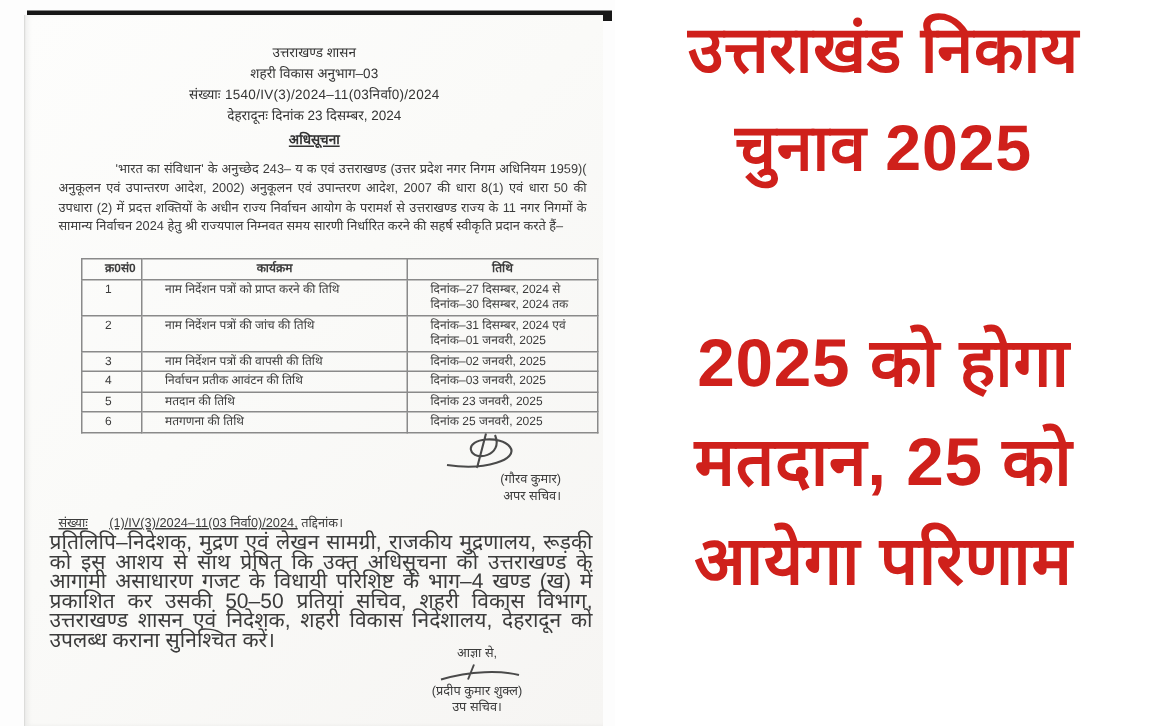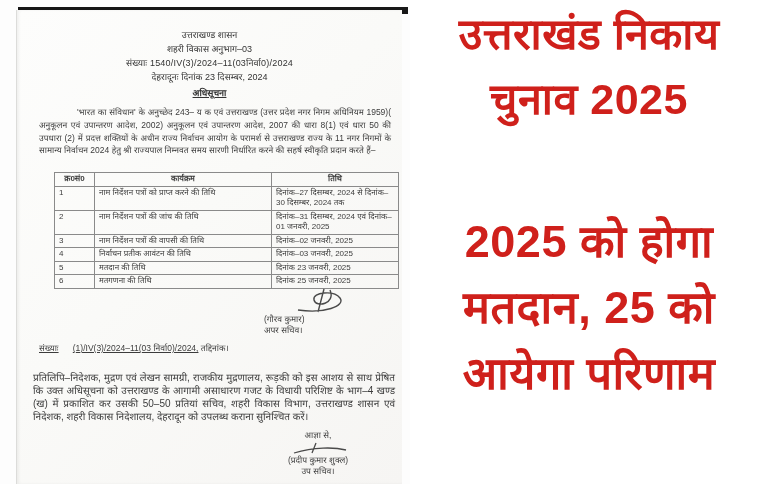--- a/index.html
+++ b/index.html
@@ -29,36 +29,36 @@
     font-size:8.5px; line-height:12.8px; text-align:justify; color:#3c3c3c;
   }
   .doc-body .indent { display:inline-block; width:38px; }
 
   table.sched {
     position:absolute; left:37px; top:162px; width:344px;
     border-collapse:collapse; font-size:8px; color:#3c3c3c;
     table-layout:fixed;
   }
   table.sched th, table.sched td {
-    border:1px solid #8a8a8a; padding:1px 4px; vertical-align:top; line-height:10.5px;
+    border:1px solid #8a8a8a; padding:1px 15px; vertical-align:top; line-height:10.5px;
   }
   table.sched th { font-weight:bold; text-align:center; height:12px; }
   td.cnum { text-align:left; }
   tr.tall td { height:24px; }
   tr.short td { height:13px; }
 
-  .sig1 { position:absolute; right:28px; top:278px; text-align:left; font-size:8.5px; line-height:11px; color:#3c3c3c; width:110px; }
+  .sig1 { position:absolute; right:28px; top:278px; text-align:right; font-size:8.5px; line-height:11px; color:#3c3c3c; width:110px; }
   .sig2 { position:absolute; right:24px; top:420px; text-align:center; font-size:8.5px; line-height:11px; color:#3c3c3c; width:120px; }
   .scribble { display:block; margin:0 auto; }
 
   .ref-line { position:absolute; left:22px; top:332px; width:352px; font-size:8.5px; color:#3c3c3c; }
   .ref-line .u { text-decoration:underline; }
   .copy-para {
-    position:absolute; left:16px; top:361px; width:362px;
-    font-size:10px; line-height:13px; text-align:justify; color:#3c3c3c;
+    position:absolute; left:16px; top:345px; width:362px;
+    font-size:14px; line-height:13px; text-align:justify; color:#3c3c3c;
   }
 
   
   .right-panel { position:absolute; left:410px; top:0; width:358px; height:364px; background:#ffffff; }
   .headline-top {
     position:absolute; left:0; top:2px; width:100%;
     text-align:center; font-weight:bold; font-size:43px; line-height:65px;
     color:var(--accent,#cf201b); letter-spacing:0.5px;
   }
   .headline-main {

